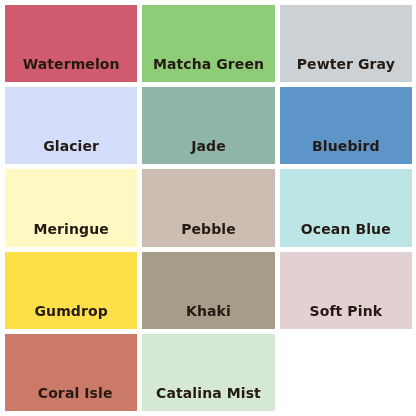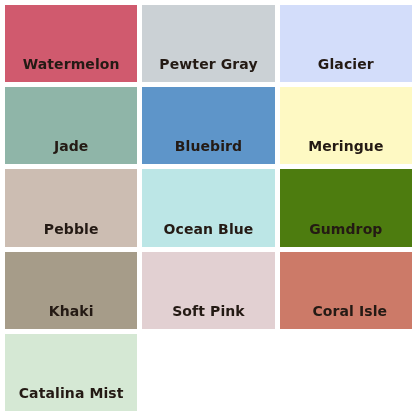--- a/index.html
+++ b/index.html
@@ -46,20 +46,23 @@
 </style>
 </head>
 <body style="background-color: rgb(255, 255, 255);">
 
 <div id="palette-grid">
 
   <div class="swatch" style="background-color: rgb(208, 90, 110);">
     <span class="swatch-label" style="color: rgb(36, 26, 20);">Watermelon</span>
   </div>
 
+  <div class="swatch" style="background-color: rgb(143, 204, 120);">
+    <span class="swatch-label" style="color: rgb(36, 26, 20);">Matcha Green</span>
+  </div>
 
   <div class="swatch" style="background-color: rgb(203, 209, 213);">
     <span class="swatch-label" style="color: rgb(36, 26, 20);">Pewter Gray</span>
   </div>
 
 
   <div class="swatch" style="background-color: rgb(211, 221, 250);">
     <span class="swatch-label" style="color: rgb(36, 26, 20);">Glacier</span>
   </div>
 
@@ -76,21 +79,21 @@
   </div>
 
   <div class="swatch" style="background-color: rgb(204, 189, 178);">
     <span class="swatch-label" style="color: rgb(36, 26, 20);">Pebble</span>
   </div>
 
   <div class="swatch" style="background-color: rgb(188, 230, 230); justify-content: flex-end;">
     <span class="swatch-label" style="color: rgb(36, 26, 20);">Ocean Blue</span>
   </div>
 
-  <div class="swatch" style="background-color: #4d7c0f; align-items: flex-end;">
+  <div class="swatch" style="background-color: #fde047; align-items: flex-end;">
     <span class="swatch-label" style="color: rgb(36, 26, 20);">Gumdrop</span>
   </div>
 
   <div class="swatch" style="background-color: rgb(166, 156, 137);">
     <span class="swatch-label" style="color: rgb(36, 26, 20);">Khaki</span>
   </div>
 
   <div class="swatch" style="background-color: rgb(226, 208, 210);">
     <span class="swatch-label" style="color: rgb(36, 26, 20);">Soft Pink</span>
   </div>

